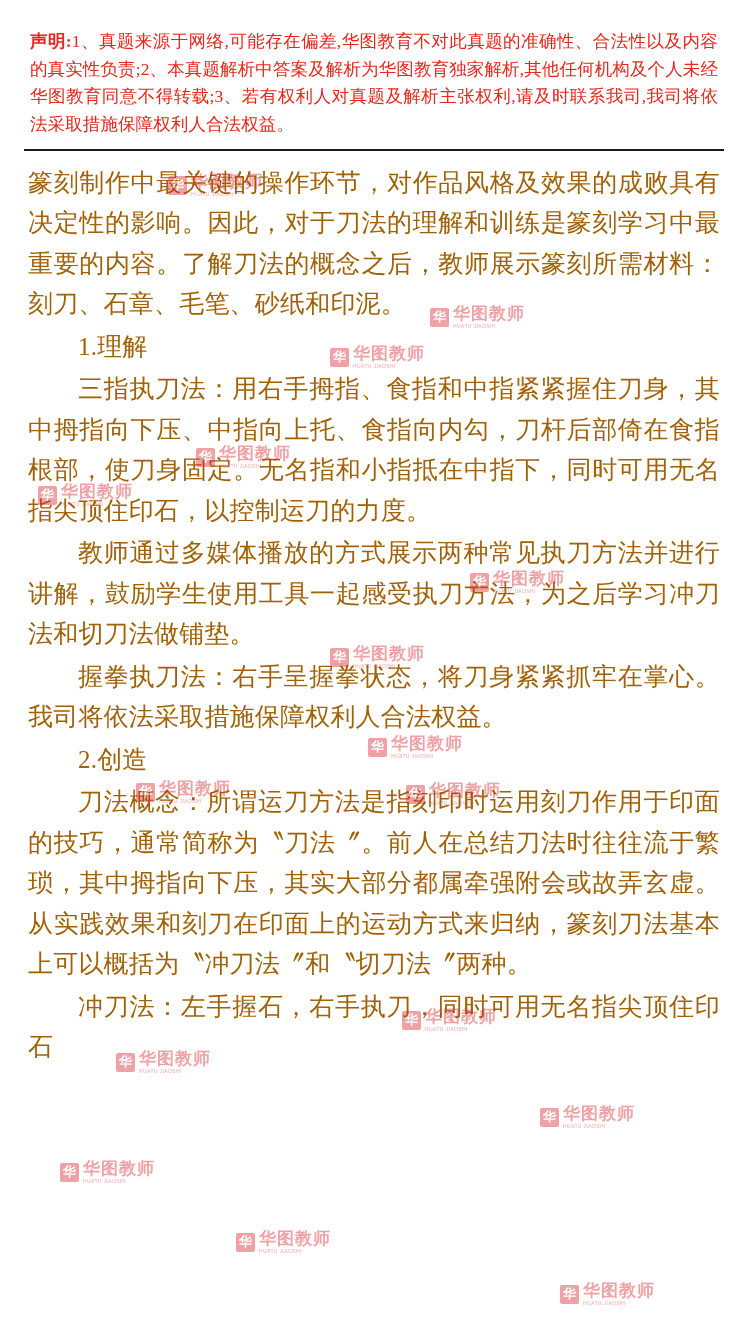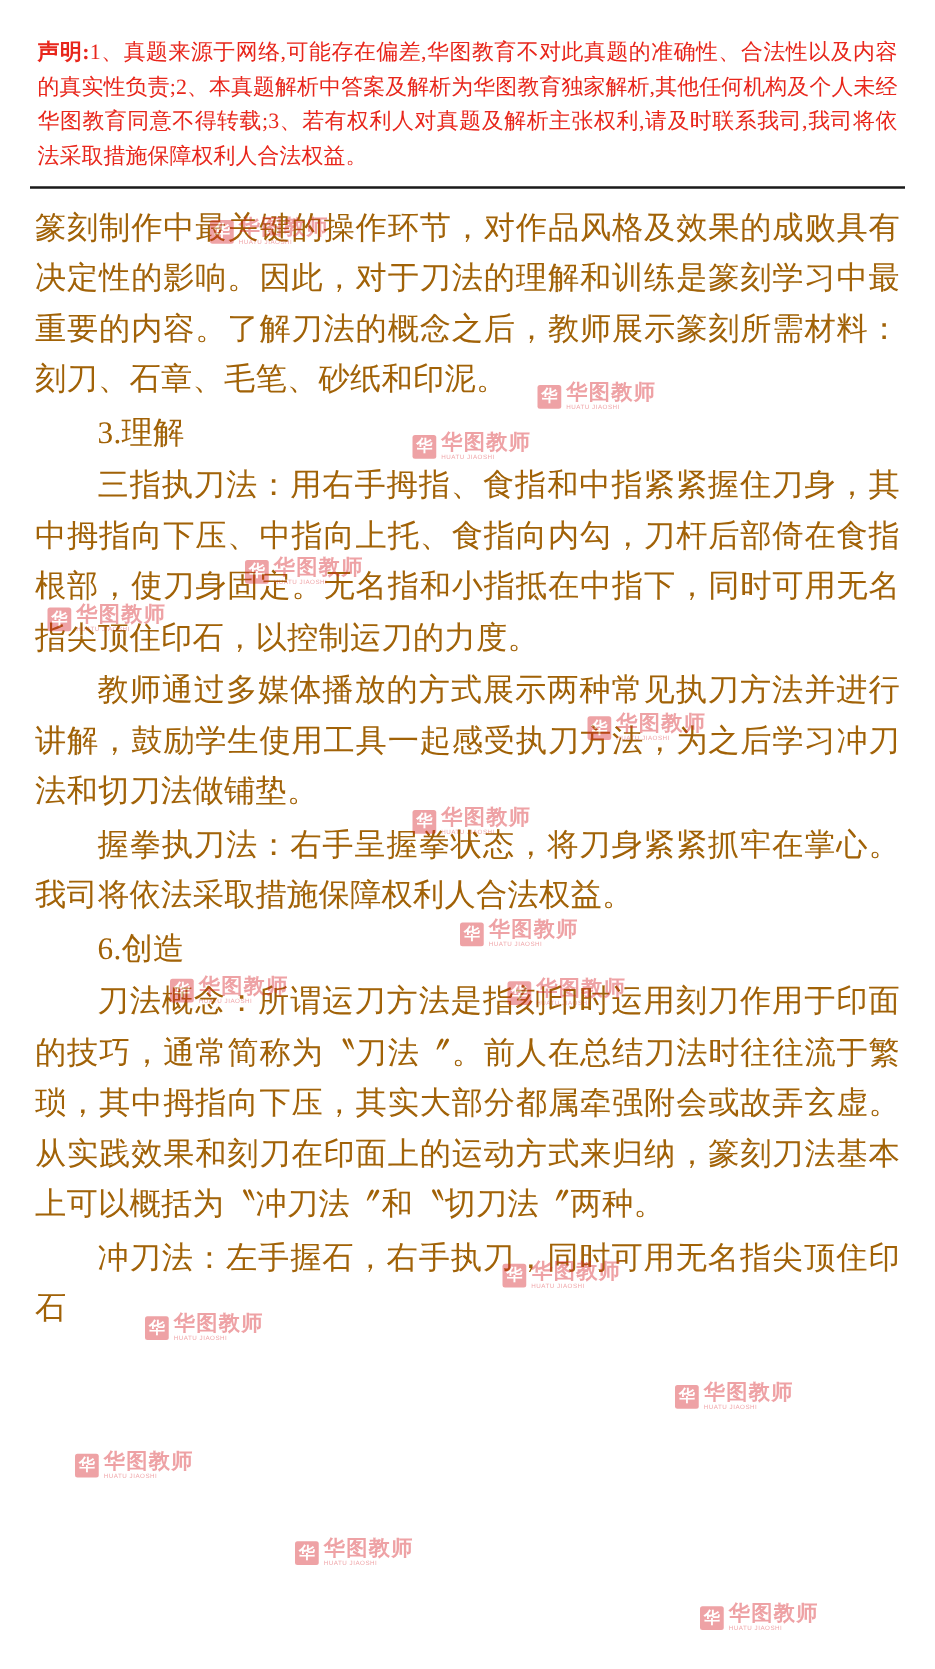--- a/index.html
+++ b/index.html
@@ -107,25 +107,25 @@
 <div class="page">
 
   <div class="disclaimer">
     <b>声明:</b><span>1、真题来源于网络,可能存在偏差,华图教育不对此真题的准确性、合法性以及内容的真实性负责;2、本真题解析中答案及解析为华图教育独家解析,其他任何机构及个人未经华图教育同意不得转载;3、若有权利人对真题及解析主张权利,请及时联系我司,我司将依法采取措施保障权利人合法权益。</span>
   </div>
 
   <div class="divider"></div>
 
   <div class="content">
     <p>篆刻制作中最关键的操作环节，对作品风格及效果的成败具有决定性的影响。因此，对于刀法的理解和训练是篆刻学习中最重要的内容。了解刀法的概念之后，教师展示篆刻所需材料：刻刀、石章、毛笔、砂纸和印泥。</p>
-    <p class="indent">3.理解</p>
+    <p class="indent">1.理解</p>
     <p class="indent">三指执刀法：用右手拇指、食指和中指紧紧握住刀身，其中拇指向下压、中指向上托、食指向内勾，刀杆后部倚在食指根部，使刀身固定。无名指和小指抵在中指下，同时可用无名指尖顶住印石，以控制运刀的力度。</p>
     <p class="indent">教师通过多媒体播放的方式展示两种常见执刀方法并进行讲解，鼓励学生使用工具一起感受执刀方法，为之后学习冲刀法和切刀法做铺垫。</p>
     <p class="indent">握拳执刀法：右手呈握拳状态，将刀身紧紧抓牢在掌心。我司将依法采取措施保障权利人合法权益。</p>
-    <p class="indent">6.创造</p>
+    <p class="indent">2.创造</p>
     <p class="indent">刀法概念：所谓运刀方法是指刻印时运用刻刀作用于印面的技巧，通常简称为〝刀法〞。前人在总结刀法时往往流于繁琐，其中拇指向下压，其实大部分都属牵强附会或故弄玄虚。从实践效果和刻刀在印面上的运动方式来归纳，篆刻刀法基本上可以概括为〝冲刀法〞和〝切刀法〞两种。</p>
     <p class="indent">冲刀法：左手握石，右手执刀，同时可用无名指尖顶住印石</p>
   </div>
 
   <div id="watermarks">
       <div class="wm" style="left: 168px; top: 173px;">
         <span class="wm-mark">华</span>
         <span class="wm-text">
           <span class="wm-cn">华图教师</span>
           <span class="wm-en">HUATU JIAOSHI</span>

